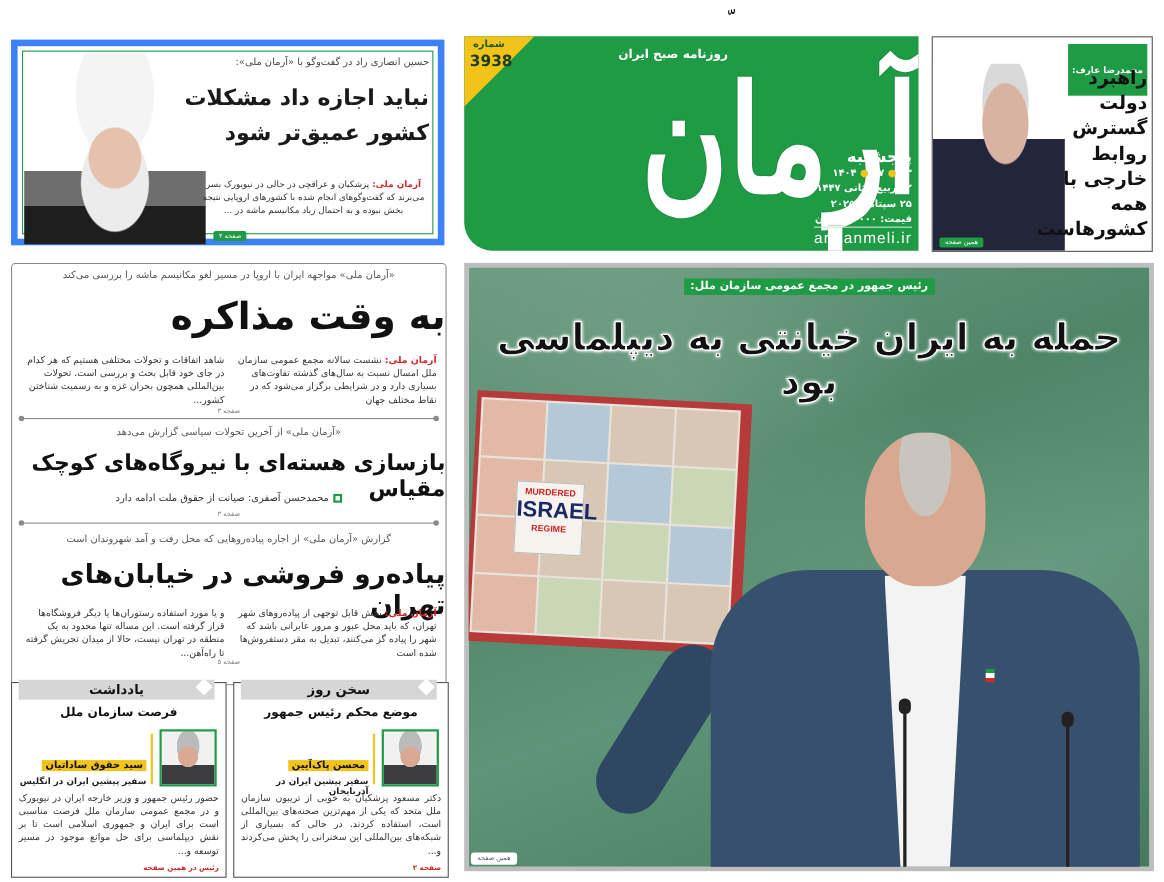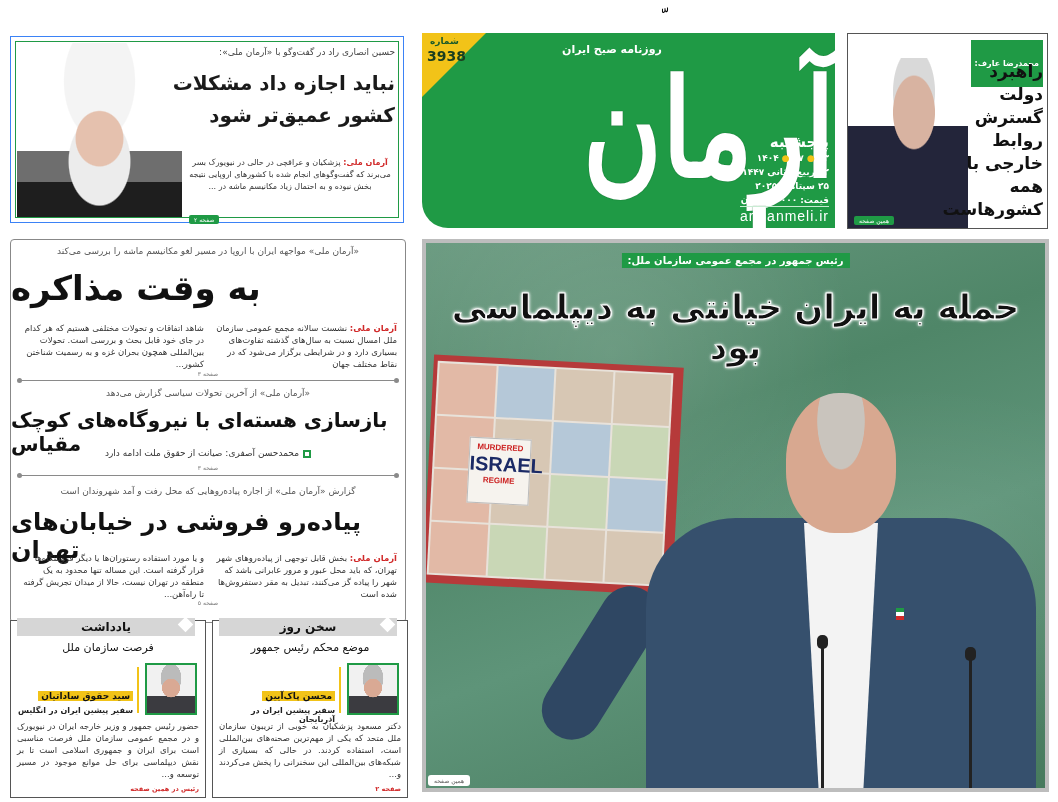--- a/index.html
+++ b/index.html
@@ -29,50 +29,50 @@
   .aref-box { left: 847px; top: 33px; width: 201px; height: 196px; border: 1px solid #555; background: #fff; overflow: hidden; }
   .aref-tag { position: absolute; right: 4px; top: 6px; background: #1f9a45; color: #fff; font-size: 8px; font-weight: bold; padding: 19px 4px; }
   .aref-title { position: absolute; right: 4px; top: 26px; width: 90px; font-size: 17px; font-weight: bold; line-height: 23px; text-align: right; color: #111; }
   .aref-photo { position: absolute; left: 0; bottom: 0; width: 120px; height: 170px;
     background: radial-gradient(ellipse at 55% 32%, #d8b3a1 0 22%, transparent 23%),
                 radial-gradient(ellipse at 55% 20%, #d9d9d9 0 22%, transparent 23%),
                 linear-gradient(180deg, #ffffff 0 40%, #23253a 40% 100%); }
   .page-chip { position: absolute; background: #1f9a45; color: #fff; font-size: 6px; padding: 1px 5px; border-radius: 2px; }
 
   
-  .ansari-box { left: 10px; top: 36px; width: 394px; height: 187px; border: 1px solid #3b82f6; background: #fff; }
+  .ansari-box { left: 10px; top: 36px; width: 394px; height: 187px; border: 6px solid #3b82f6; background: #fff; }
   .ansari-inner { position: absolute; left: 4px; top: 4px; right: 4px; bottom: 4px; border: 1px solid #1f9a45; }
   .ansari-kicker { position: absolute; right: 8px; top: 10px; font-size: 9px; color: #444; }
   .ansari-title { position: absolute; right: 8px; top: 30px; width: 240px; font-size: 20px; font-weight: bold; line-height: 32px; text-align: right; }
   .ansari-body { position: absolute; right: 8px; top: 120px; width: 210px; font-size: 8px; line-height: 12px; text-align: center; color: #333; }
   .lead { color: #d12a2a; font-weight: bold; }
   .ansari-photo { position: absolute; left: 6px; top: 6px; width: 165px; height: 174px;
     background: radial-gradient(ellipse at 50% 55%, #e5c1ae 0 20%, transparent 21%),
                 radial-gradient(ellipse at 50% 68%, #ececec 0 26%, transparent 27%),
                 radial-gradient(ellipse at 50% 22%, #f4f4f4 0 30%, transparent 31%),
                 linear-gradient(180deg, #ffffff 0 62%, #6e6e6e 62% 80%, #1e1e1e 80%); }
 
   
   .stories-box { left: 10px; top: 239px; width: 396px; height: 384px; border: 1px solid #888; border-radius: 4px; background: #fff; }
   .kicker { position: absolute; left: 0; right: 0; text-align: center; font-size: 9px; color: #555; }
-  .headline { position: absolute; left: 0; right: 0; text-align: left; font-weight: bold; color: #111; }
+  .headline { position: absolute; left: 0; right: 0; text-align: right; font-weight: bold; color: #111; }
   .col-text { position: absolute; font-size: 8.5px; line-height: 12px; color: #333; text-align: right; }
   .page-ref { position: absolute; left: 0; right: 0; text-align: center; font-size: 6px; color: #777; }
   .divider { position: absolute; left: 8px; right: 8px; height: 1px; background: #8a8a8a; }
   .divider::before, .divider::after { content: ""; position: absolute; top: -2px; width: 5px; height: 5px; border-radius: 50%; background: #8a8a8a; }
   .divider::before { left: -2px; } .divider::after { right: -2px; }
   .byline { position: absolute; left: 0; right: 0; text-align: center; font-size: 9px; color: #333; }
   .green-square { display: inline-block; width: 8px; height: 8px; border: 2px solid #1f9a45; background: #fff; margin-left: 4px; vertical-align: middle; }
 
   
   .op-box { top: 620px; width: 196px; height: 178px; border: 1px solid #555; background: #fff; }
   .op-header { position: absolute; left: 6px; right: 10px; top: -3px; height: 18px; background: #d6d6d6; text-align: center;
     font-size: 12px; font-weight: bold; color: #111; line-height: 18px; }
   .op-diamond { position: absolute; right: 4px; top: 1px; width: 11px; height: 11px; background: #fff; transform: rotate(45deg); }
-  .op-title { position: absolute; left: 0; right: 0; top: 20px; text-align: center; font-size: 11px; font-weight: normal; color: #111; }
+  .op-title { position: absolute; left: 0; right: 0; top: 20px; text-align: center; font-size: 11px; font-weight: bold; color: #111; }
   .op-photo { position: absolute; right: 8px; top: 42px; width: 52px; height: 52px; border: 2px solid #1f9a45;
     background: radial-gradient(ellipse at 50% 48%, #d9a994 0 26%, transparent 27%),
                 radial-gradient(ellipse at 50% 28%, #bbb 0 30%, transparent 31%),
                 linear-gradient(180deg, #f1f1f1 0 64%, #3b3b40 64%); }
   .op-rule { position: absolute; right: 66px; top: 46px; width: 2px; height: 46px; background: #f2c318; }
   .op-name { position: absolute; right: 72px; top: 70px; font-size: 9px; font-weight: bold; background: #f2c318; padding: 0 3px; color: #111; }
   .op-role { position: absolute; right: 72px; top: 85px; font-size: 8px; font-weight: bold; color: #222; }
   .op-body { position: absolute; left: 6px; right: 6px; top: 99px; font-size: 8.5px; line-height: 12px; color: #333; text-align: justify; }
   .op-more { position: absolute; right: 6px; bottom: 4px; font-size: 6.5px; color: #d12a2a; font-weight: bold; }
 

